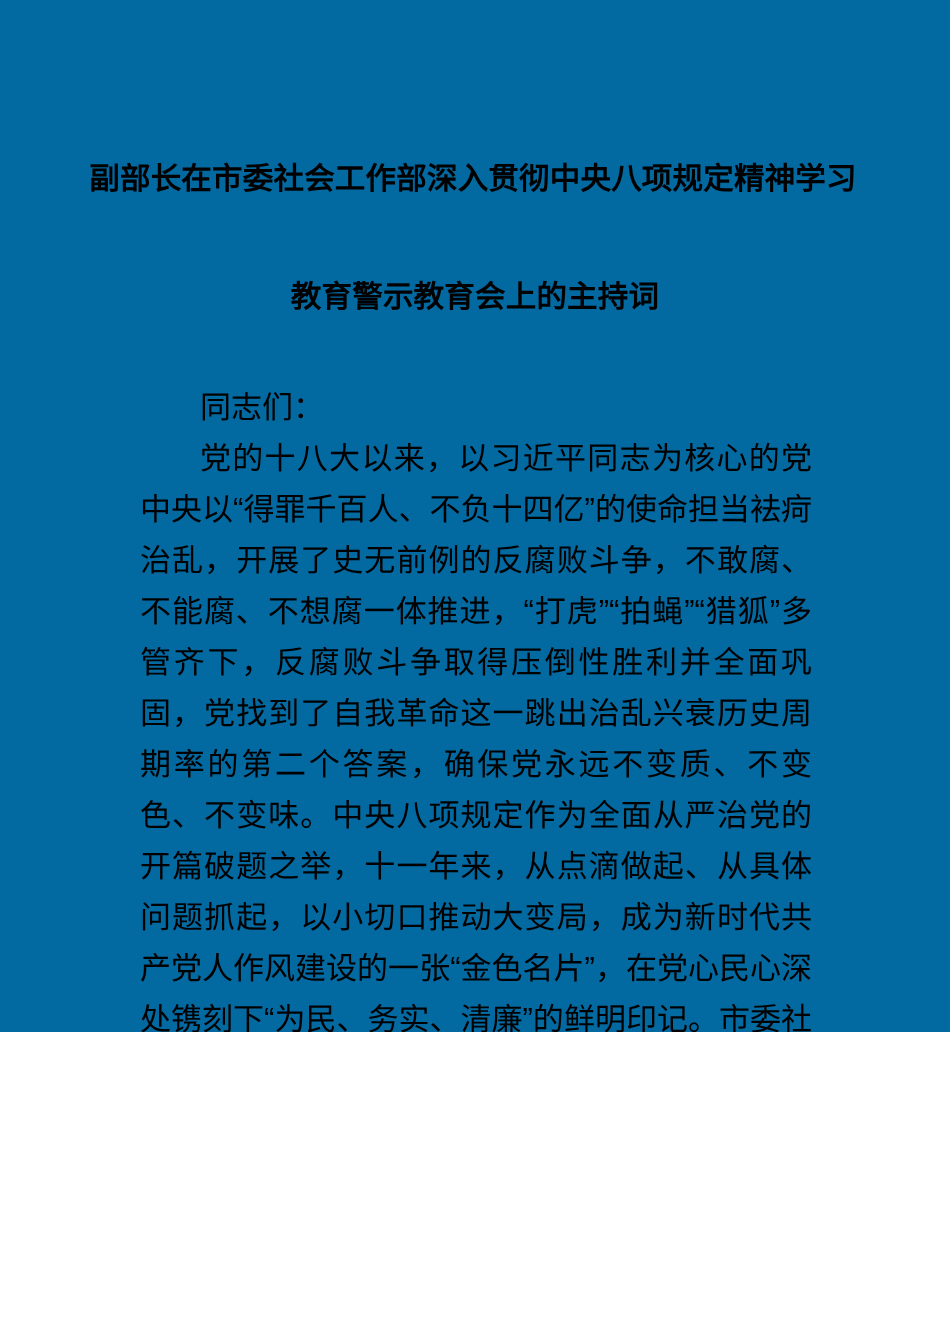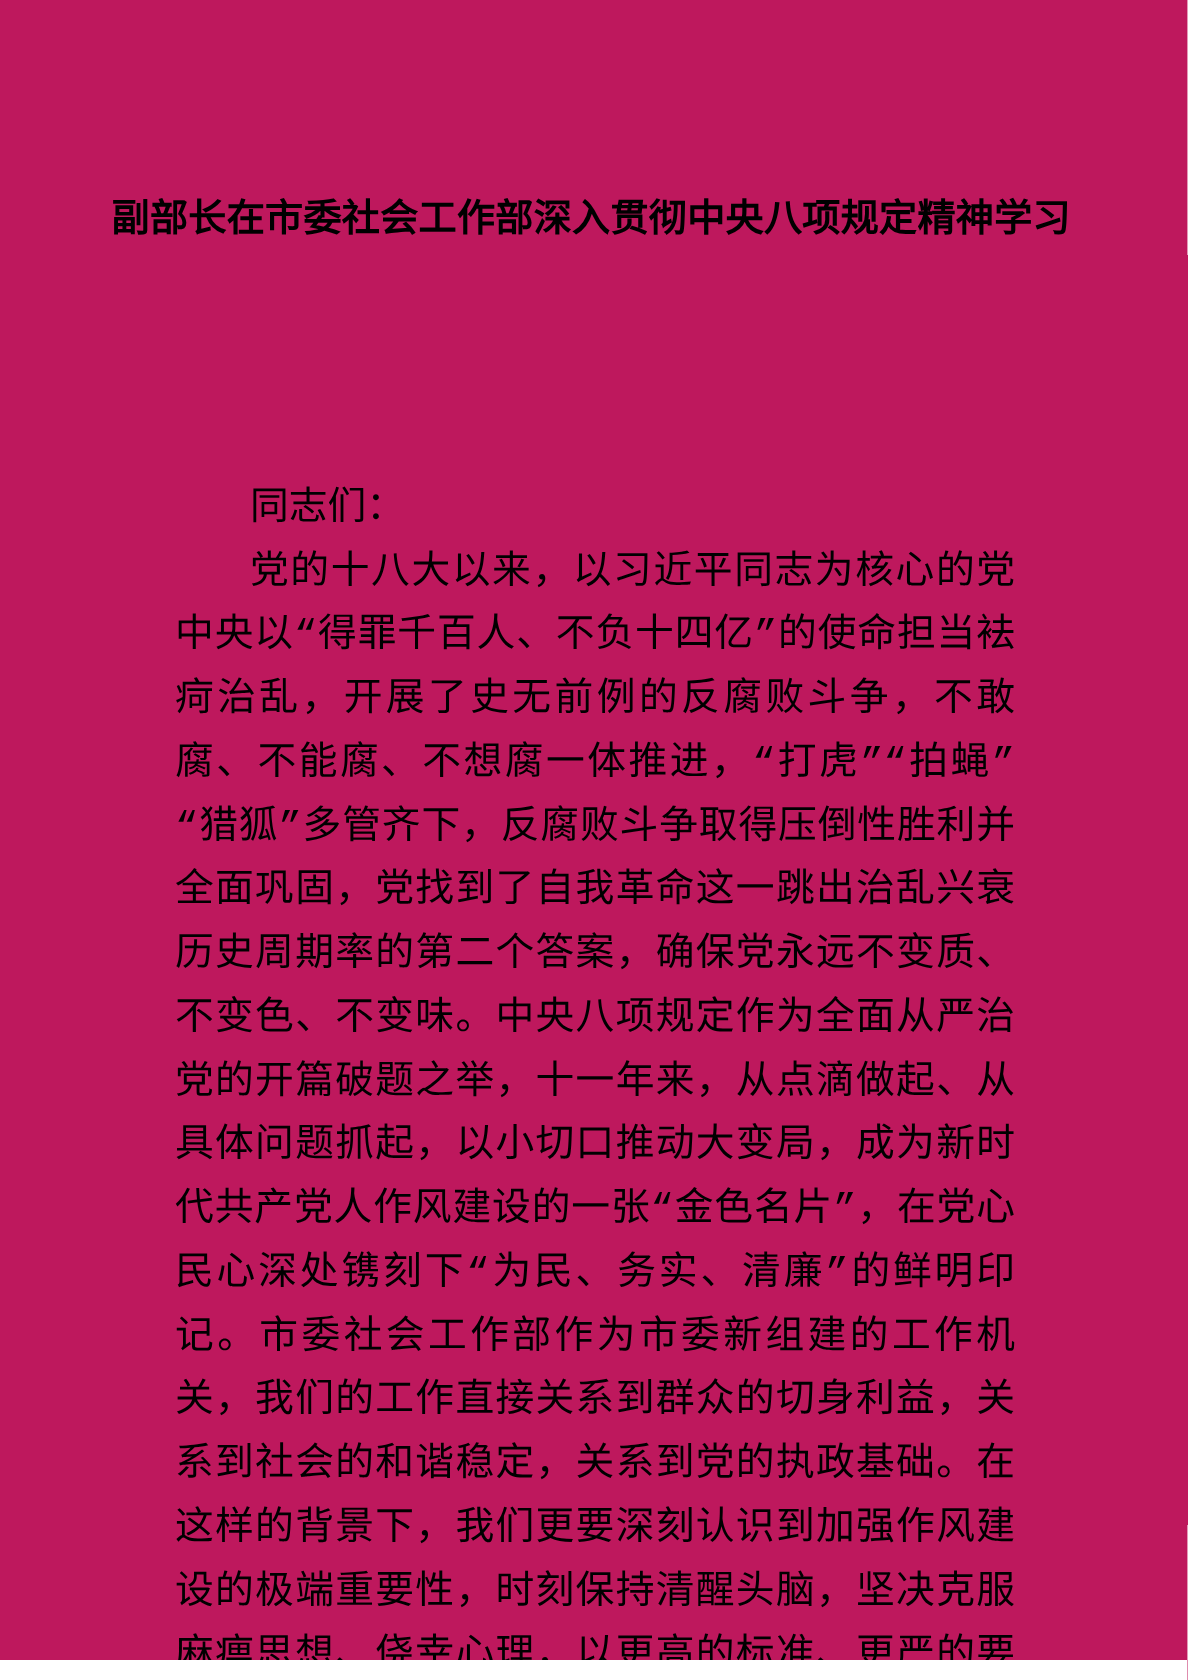--- a/index.html
+++ b/index.html
@@ -5,26 +5,26 @@
 <style>
   html, body {
     margin: 0;
     padding: 0;
     background: #ffffff;
   }
 
   .page {
     position: relative;
     width: 950px;
-    height: 1328px;
+    height: 1032px;
     margin: 0 auto;
-    background: #be185d;
+    background: #0369a1;
     overflow: hidden;
     box-sizing: border-box;
-    font-family: Liberation Mono, monospace;
+    font-family: Liberation Sans, sans-serif;
     color: #000000;
     -webkit-font-smoothing: antialiased;
   }
 
   
   .title-block {
     position: absolute;
     left: 0;
     right: 0;
     top: 152px;
@@ -77,20 +77,21 @@
     text-align: justify;
   }
 </style>
 </head>
 <body>
 
 <div class="page">
 
   <div class="title-block">
     <div class="doc-title-line line-1">副部长在市委社会工作部深入贯彻中央八项规定精神学习</div>
+    <div class="doc-title-line line-2">教育警示教育会上的主持词</div>
   </div>
 
   <div class="body-block">
     <p class="body-para indent-2">同志们：</p>
     <p class="body-para indent-2 continues">党的十八大以来，以习近平同志为核心的党中央以“得罪千百人、不负十四亿”的使命担当袪疴治乱，开展了史无前例的反腐败斗争，不敢腐、不能腐、不想腐一体推进，“打虎”“拍蝇”“猎狐”多管齐下，反腐败斗争取得压倒性胜利并全面巩固，党找到了自我革命这一跳出治乱兴衰历史周期率的第二个答案，确保党永远不变质、不变色、不变味。中央八项规定作为全面从严治党的开篇破题之举，十一年来，从点滴做起、从具体问题抓起，以小切口推动大变局，成为新时代共产党人作风建设的一张“金色名片”，在党心民心深处镌刻下“为民、务实、清廉”的鲜明印记。市委社会工作部作为市委新组建的工作机关，我们的工作直接关系到群众的切身利益，关系到社会的和谐稳定，关系到党的执政基础。在这样的背景下，我们更要深刻认识到加强作风建设的极端重要性，时刻保持清醒头脑，坚决克服麻痹思想、侥幸心理，以更高的标准、更严的要求、</p>
   </div>
 
 </div>
 
 </body></html>

